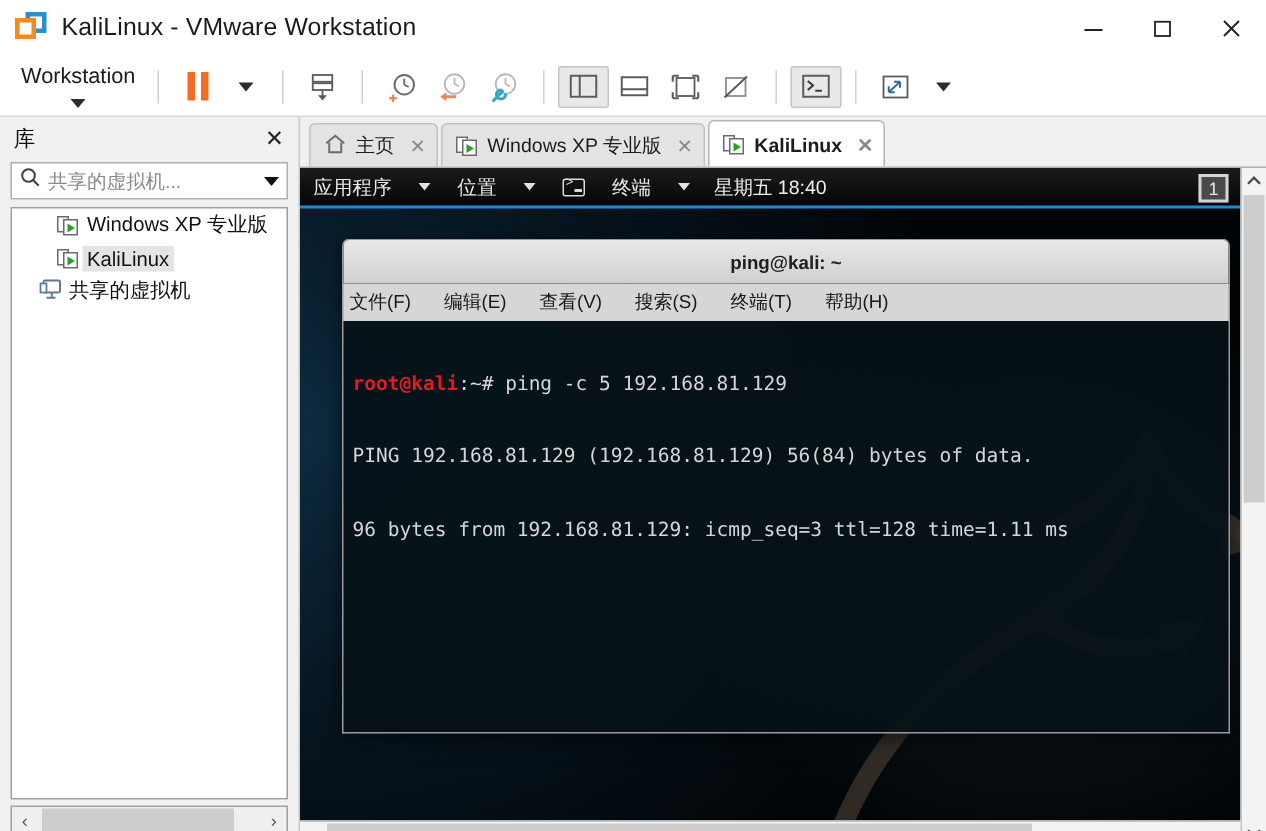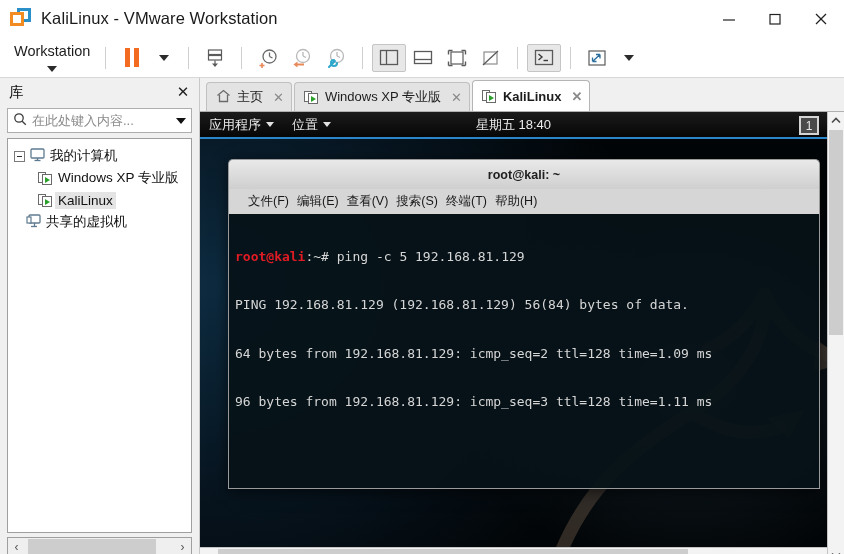--- a/index.html
+++ b/index.html
@@ -219,21 +219,21 @@
   }
   
   #gpanel {
     position: absolute; left: 0; right: 0; top: 0; height: 27px;
     background: linear-gradient(#1b1b1b,#060606);
     display: flex; align-items: center;
     color: #e9e9e9; font-size: 13px;
     border-bottom: 2px solid #2a86c8;
   }
   .gp-item {
-    display: flex; align-items: center; gap: 5px;
+    display: flex; align-items: center; gap: 18px;
     padding: 0 9px; height: 27px;
   }
   .caret-w {
     width: 0; height: 0;
     border-left: 4px solid transparent;
     border-right: 4px solid transparent;
     border-top: 5px solid #e2e2e2;
   }
   .term-mini {
     width: 15px; height: 12px; border: 1.5px solid #dcdcdc;
@@ -272,21 +272,21 @@
     border: 1px solid #9a9a9a; border-bottom: none;
     border-radius: 5px 5px 0 0;
     display: flex; align-items: center; justify-content: center;
     font-size: 12.5px; font-weight: bold; color: #202020;
   }
   #term-menu {
     height: 25px; flex: 0 0 auto;
     background: #d6d6d6;
     border-left: 1px solid #9a9a9a; border-right: 1px solid #9a9a9a;
     display: flex; align-items: center;
-    padding-left: 19px; gap: 8px;
+    padding-left: 4px; gap: 22px;
     font-size: 12.5px; color: #181818;
   }
   #term-body {
     flex: 1 1 auto; min-height: 0;
     background: rgba(6,18,24,.93);
     border: 1px solid #9a9a9a; border-top: none;
     padding: 3px 6px 0 6px;
     font-family: "DejaVu Sans Mono", "Liberation Mono", monospace;
     font-size: 13px; line-height: 16.1px;
     color: #d6d6d6;
@@ -465,36 +465,25 @@
       <span id="lib-close">✕</span>
     </div>
 
     <div id="lib-search">
       <span class="mag">
         <svg width="14" height="14" viewBox="0 0 14 14">
             <circle cx="6" cy="6" r="4.2" fill="none" stroke="#3c3c3c" stroke-width="1.3"></circle>
             <line x1="9.2" y1="9.2" x2="12.8" y2="12.8" stroke="#3c3c3c" stroke-width="1.3"></line>
           </svg>
       </span>
-      <span id="search-text">在此处键入内容...</span>
+      <span id="search-text">共享的虚拟机...</span>
       <span class="caret-dn"></span>
     </div>
 
     <div id="tree-wrap">
-      <div class="tree-row" style="margin-top:6px;">
-        <span class="expander"></span>
-        <span>
-          <svg width="15" height="14" viewBox="0 0 15 14">
-              <rect x="1" y="1" width="13" height="9" rx="1" fill="none" stroke="#5f7b90" stroke-width="1.3"></rect>
-              <line x1="4.5" y1="12.5" x2="10.5" y2="12.5" stroke="#5f7b90" stroke-width="1.3"></line>
-              <line x1="7.5" y1="10" x2="7.5" y2="12.5" stroke="#5f7b90" stroke-width="1.3"></line>
-            </svg>
-        </span>
-        <span class="tree-label">我的计算机</span>
-      </div>
 
       <div class="tree-row lvl2">
         <span class="vm-ic">
             <i class="b1"></i>
             <i class="b2"></i>
             <i class="play"></i>
           </span>
         <span class="tree-label">Windows XP 专业版</span>
       </div>
 
@@ -579,38 +568,42 @@
 
           <div id="gpanel">
             <div class="gp-item">
               <span>应用程序</span>
               <span class="caret-w"></span>
             </div>
             <div class="gp-item">
               <span>位置</span>
               <span class="caret-w"></span>
             </div>
+            <div class="gp-item">
+              <span class="term-mini"></span>
+              <span>终端</span>
+              <span class="caret-w"></span>
+            </div>
             <div id="gp-clock">星期五 18:40</div>
             <div id="gp-ws">1</div>
           </div>
 
           <div id="termwin">
-            <div id="term-title">root@kali: ~</div>
+            <div id="term-title">ping@kali: ~</div>
             <div id="term-menu">
               <span>文件(F)</span>
               <span>编辑(E)</span>
               <span>查看(V)</span>
               <span>搜索(S)</span>
               <span>终端(T)</span>
               <span>帮助(H)</span>
             </div>
             <div id="term-body">
               <div class="tl"><span class="prompt-user">root@kali</span><span class="prompt-path">:~# </span><span>ping -c 5 192.168.81.129</span></div>
               <div class="tl">PING 192.168.81.129 (192.168.81.129) 56(84) bytes of data.</div>
-              <div class="tl">64 bytes from 192.168.81.129: icmp_seq=2 ttl=128 time=1.09 ms</div>
               <div class="tl">96 bytes from 192.168.81.129: icmp_seq=3 ttl=128 time=1.11 ms</div>
               
               
               <div class="tl"></div>
               
               
               
               
             </div>
           </div>

